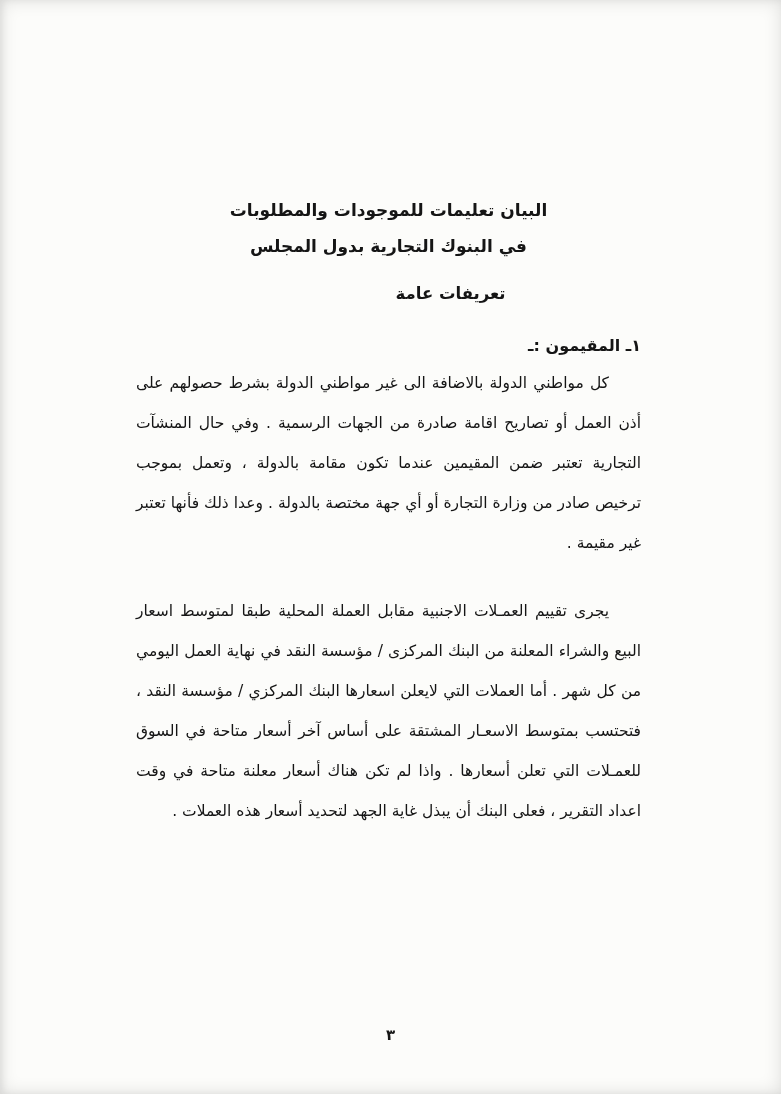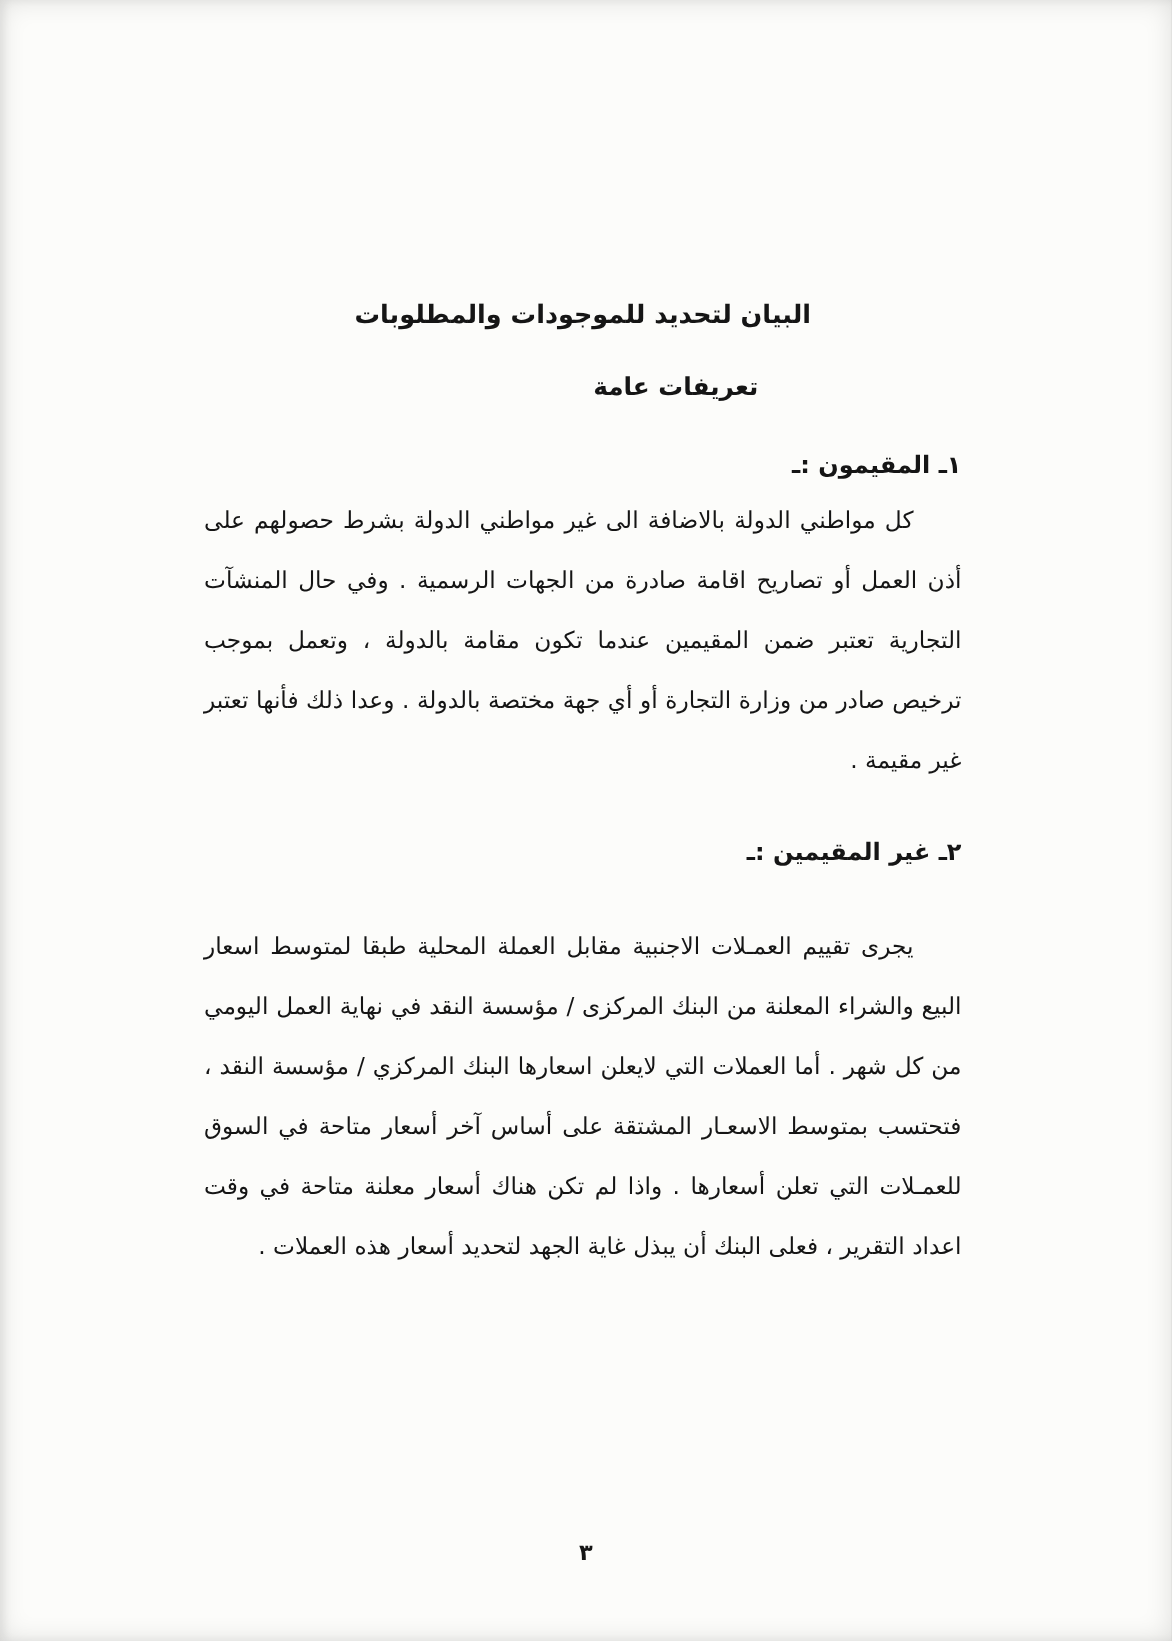--- a/index.html
+++ b/index.html
@@ -75,35 +75,35 @@
     font-weight: bold;
   }
 </style>
 </head>
 <body>
 
 <div class="scan-page">
   <div class="content">
 
     <div class="title-block">
-      <div>البيان لتحديد للموجودات والمطلوبات</div>
+      <div>البيان تعليمات للموجودات والمطلوبات</div>
+      <div>في البنوك التجارية بدول المجلس</div>
     </div>
 
     <div class="subtitle-block">
     </div>
 
     <div class="section-heading">تعريفات عامة</div>
 
     <div class="item">
       <div class="item-heading">١ـ المقيمون :ـ</div>
       <p class="item-body">كل مواطني الدولة بالاضافة الى غير مواطني الدولة بشرط حصولهم على أذن العمل أو تصاريح اقامة صادرة من الجهات الرسمية . وفي حال المنشآت التجارية تعتبر ضمن المقيمين عندما تكون مقامة بالدولة ، وتعمل بموجب ترخيص صادر من وزارة التجارة أو أي جهة مختصة بالدولة . وعدا ذلك فأنها تعتبر غير مقيمة .</p>
     </div>
 
     <div class="item item-gap-large">
-      <div class="item-heading">٢ـ غير المقيمين :ـ</div>
     </div>
 
     <div class="item">
       <p class="item-body">يجرى تقييم العمـلات الاجنبية مقابل العملة المحلية طبقا لمتوسط اسعار البيع والشراء المعلنة من البنك المركزى / مؤسسة النقد في نهاية العمل اليومي من كل شهر . أما العملات التي لايعلن اسعارها البنك المركزي / مؤسسة النقد ، فتحتسب بمتوسط الاسعـار المشتقة على أساس آخر أسعار متاحة في السوق للعمـلات التي تعلن أسعارها . واذا لم تكن هناك أسعار معلنة متاحة في وقت اعداد التقرير ، فعلى البنك أن يبذل غاية الجهد لتحديد أسعار هذه العملات .</p>
     </div>
 
   </div>
 
   <div class="page-number">٣</div>
 </div>

